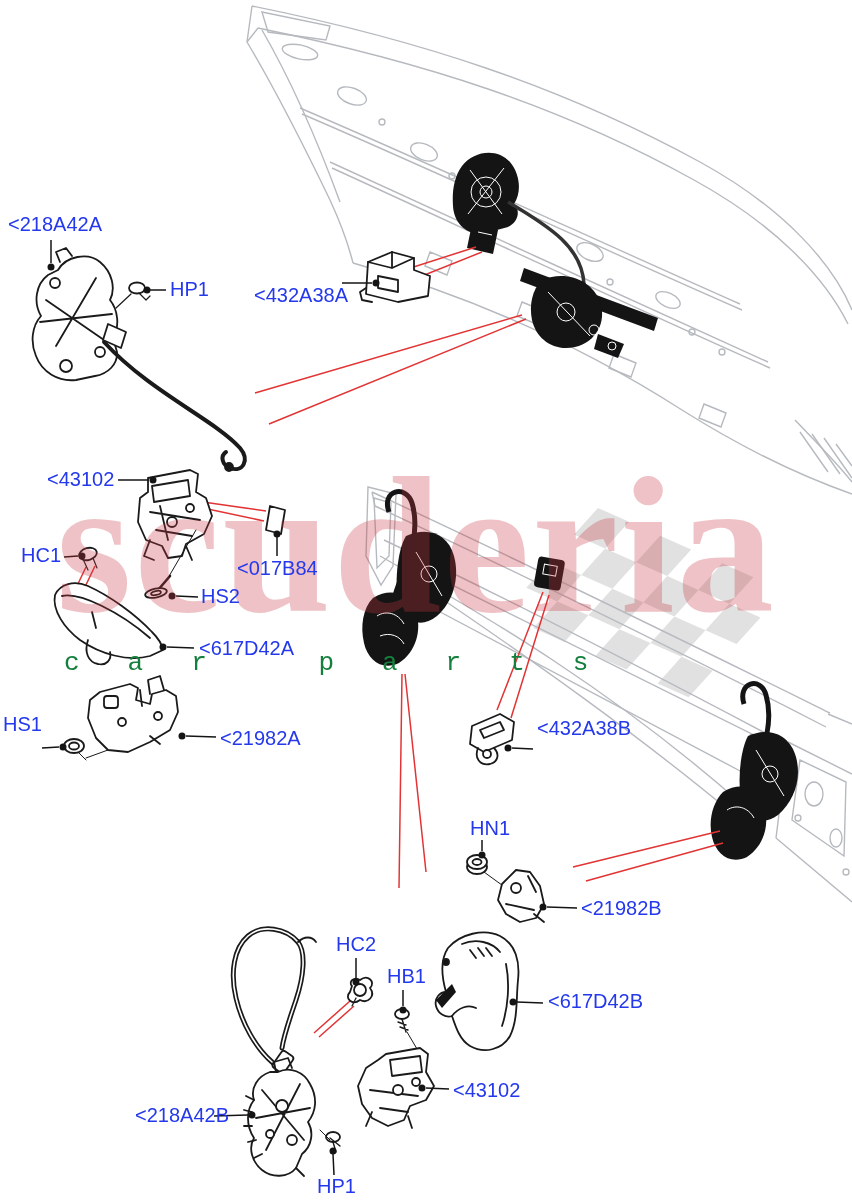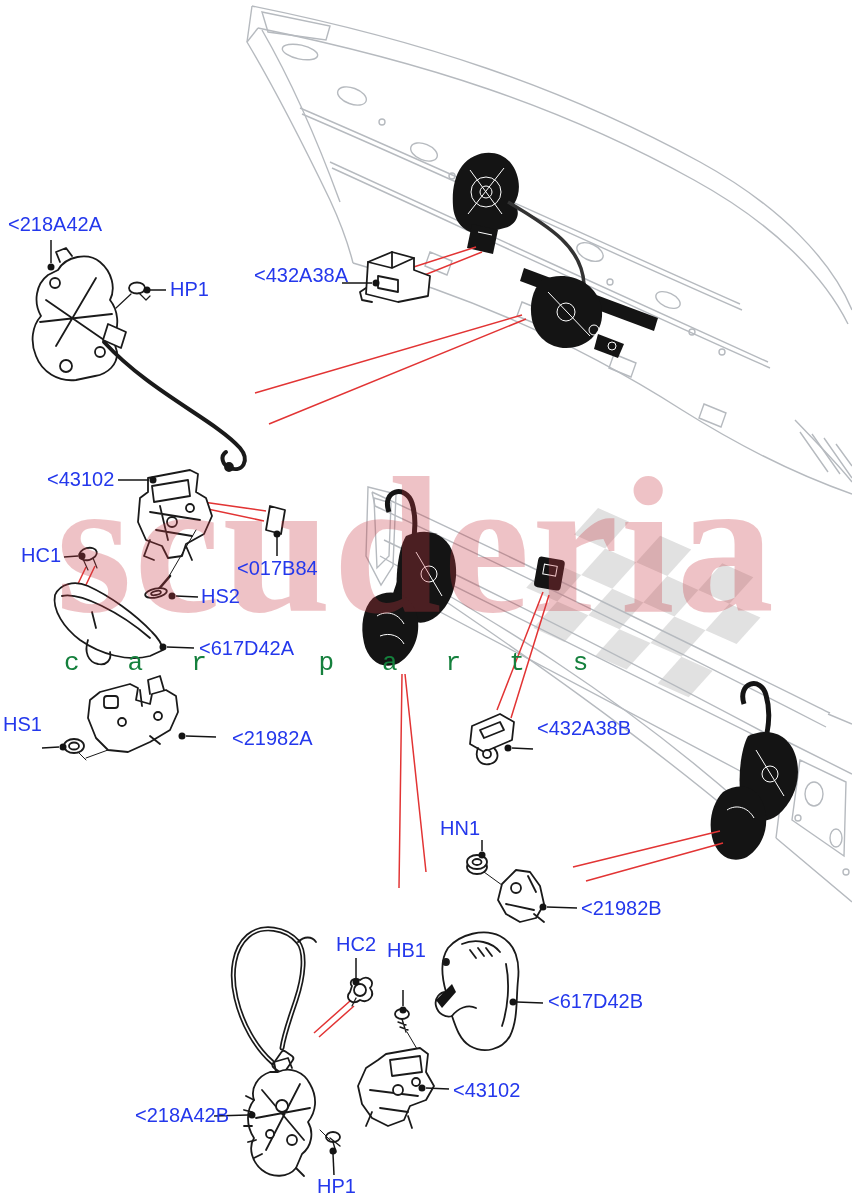--- a/index.html
+++ b/index.html
@@ -320,31 +320,31 @@
     <path d="M333,1154 L334,1175" fill="none"></path>
         <circle cx="333" cy="1151" r="3.5" stroke="none"></circle>
   </g>
 </svg>
 
 <div class="wm-brand">scuderia</div>
 <div class="wm-sub">car parts</div>
 
 <div class="lbl" style="left:8px;top:213px">&lt;218A42A</div>
 <div class="lbl" style="left:170px;top:278px">HP1</div>
-<div class="lbl" style="left:254px;top:264px">&lt;432A38A</div>
+<div class="lbl" style="left:254px;top:284px">&lt;432A38A</div>
 <div class="lbl" style="left:47px;top:468px">&lt;43102</div>
 <div class="lbl" style="left:21px;top:544px">HC1</div>
 <div class="lbl" style="left:237px;top:557px">&lt;017B84</div>
 <div class="lbl" style="left:201px;top:585px">HS2</div>
 <div class="lbl" style="left:199px;top:637px">&lt;617D42A</div>
 <div class="lbl" style="left:3px;top:713px">HS1</div>
-<div class="lbl" style="left:232px;top:727px">&lt;21982A</div>
+<div class="lbl" style="left:220px;top:727px">&lt;21982A</div>
 <div class="lbl" style="left:537px;top:717px">&lt;432A38B</div>
-<div class="lbl" style="left:440px;top:817px">HN1</div>
+<div class="lbl" style="left:470px;top:817px">HN1</div>
 <div class="lbl" style="left:581px;top:897px">&lt;21982B</div>
 <div class="lbl" style="left:336px;top:933px">HC2</div>
-<div class="lbl" style="left:387px;top:939px">HB1</div>
+<div class="lbl" style="left:387px;top:965px">HB1</div>
 <div class="lbl" style="left:548px;top:990px">&lt;617D42B</div>
 <div class="lbl" style="left:453px;top:1079px">&lt;43102</div>
 <div class="lbl" style="left:135px;top:1104px">&lt;218A42B</div>
 <div class="lbl" style="left:317px;top:1175px">HP1</div>
 
 </div>
 
 </body></html>

